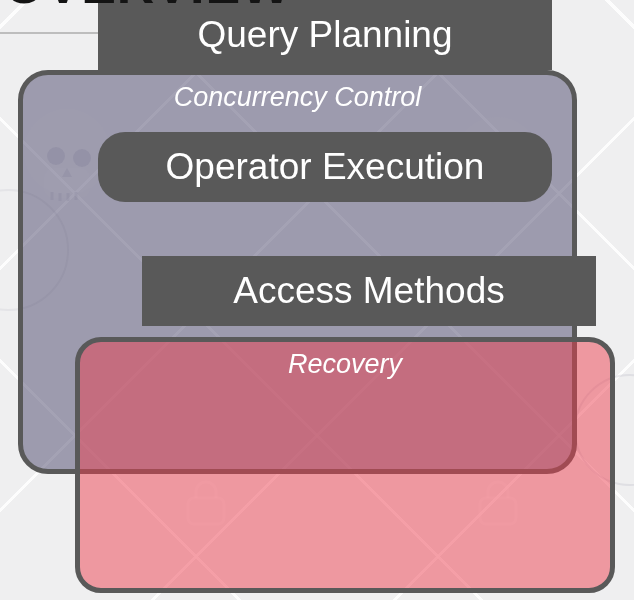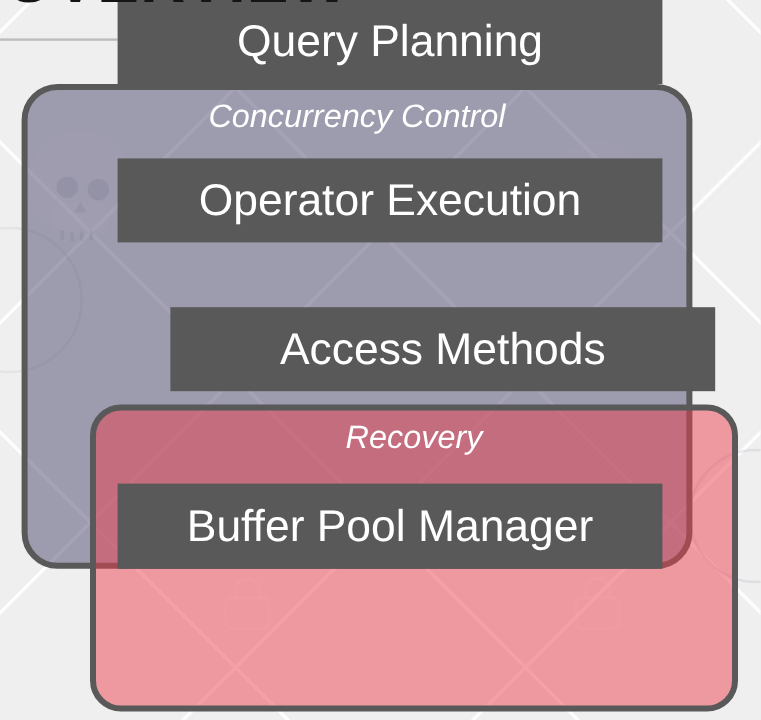--- a/index.html
+++ b/index.html
@@ -34,21 +34,21 @@
 
   
   .layer-box{
     position:absolute;left:98px;width:454px;height:70px;
     background:#595959;
     display:flex;align-items:center;justify-content:center;
     color:#ffffff;font-size:37px;font-weight:400;
     white-space:nowrap;
   }
   .box-query{top:0;z-index:10;}
-  .box-opex{top:132px;z-index:20;}
+  .box-opex{top:132px;z-index:20;border-radius:27px;}
   .box-access{top:256px;z-index:20;margin-left:44px;}
   .box-bpm{top:403px;height:71px;z-index:30;}
   .box-disk{top:529px;z-index:30;}
 
   
   .band{
     position:absolute;border:5px solid #595959;box-sizing:border-box;
   }
   .band-concurrency{
     left:18px;top:70px;width:559px;height:404px;
@@ -123,18 +123,15 @@
   </div>
 
   <div class="layer-box box-access">
     <span>Access Methods</span>
   </div>
 
   <div class="band band-recovery">
     <div class="band-label">Recovery</div>
   </div>
 
-  <div class="layer-box box-bpm">
-    <span>Buffer Pool Manager</span>
-  </div>
 
 
 </div>
 
 </body></html>

